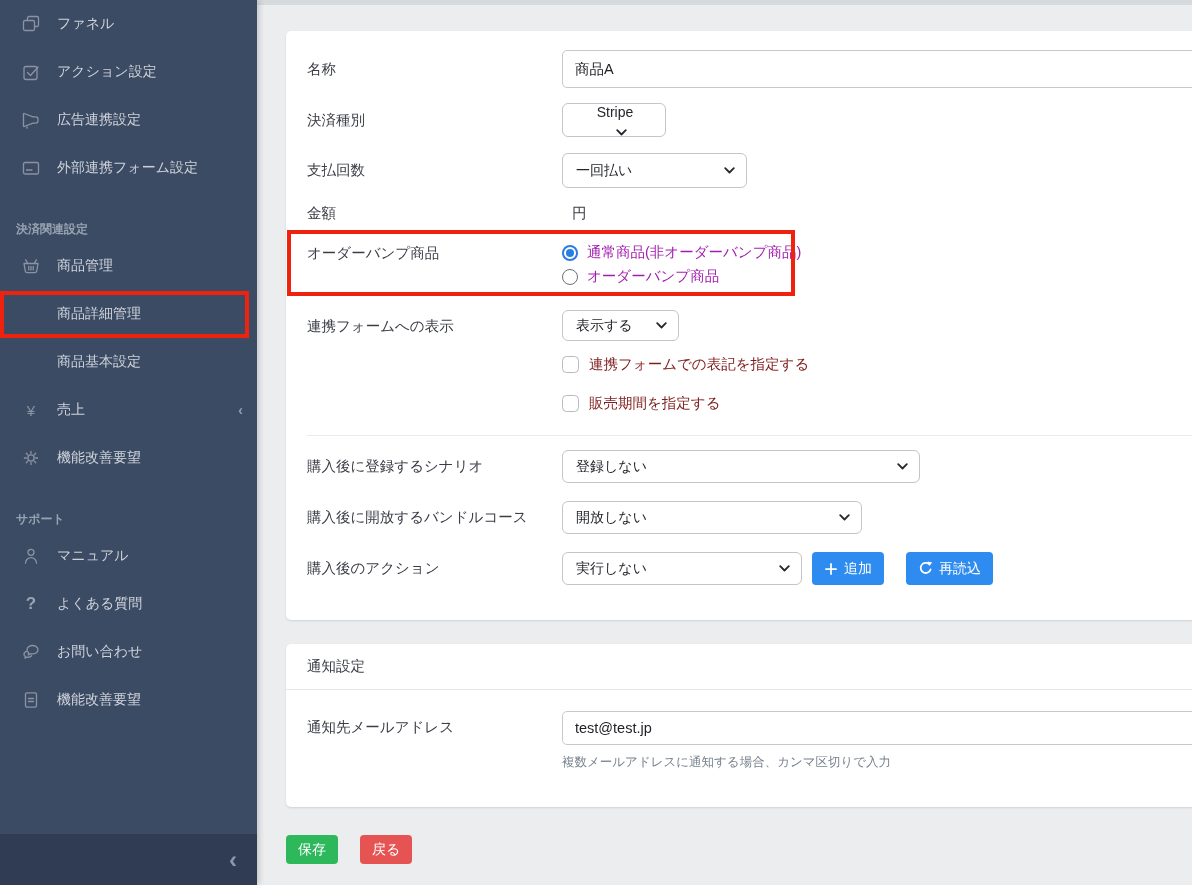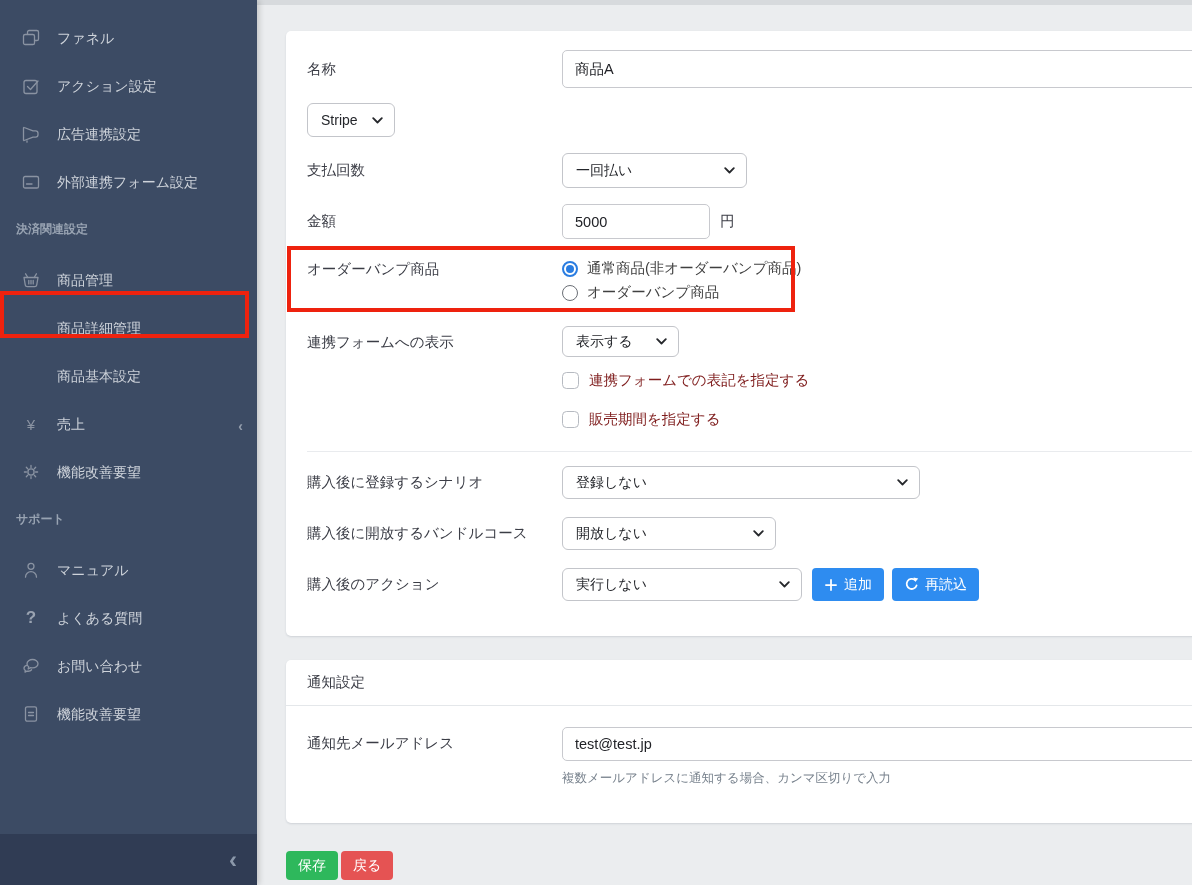--- a/index.html
+++ b/index.html
@@ -10,21 +10,21 @@
     font-family:"Liberation Sans","DejaVu Sans",sans-serif;
     color:#3b3d46;
   }
   
   .sidebar {
     position:absolute; left:0; top:0; width:257px; height:885px;
     background:#3c4b64; z-index:5;
     box-shadow:2px 0 6px rgba(0,0,0,.18);
   }
   .nav-item {
-    height:48px; display:flex; align-items:flex-end;
+    height:48px; display:flex; align-items:center;
     padding:0 14px 0 21px; color:#ced3da; font-size:14px; cursor:pointer;
     position:relative; white-space:nowrap;
   }
   .nav-icon {
     width:20px; height:20px; margin-right:16px; flex:none;
     display:flex; align-items:center; justify-content:center;
     color:#8a93a2; font-size:15px;
   }
   .nav-icon svg { stroke:#8a93a2; fill:none; stroke-width:1.3; stroke-linecap:round; stroke-linejoin:round; }
   .glyph-icon { font-weight:700; color:#9aa3b1; }
@@ -74,21 +74,21 @@
   
   .radio-line { display:flex; align-items:center; height:23px; }
   .radio {
     width:16px; height:16px; border-radius:50%; flex:none; margin-right:9px;
     border:1.5px solid #6b6f76; background:#fff; position:relative; cursor:pointer;
   }
   .radio.sel-on { border:2px solid #2a7de1; }
   .radio.sel-on::after {
     content:""; position:absolute; inset:2px; border-radius:50%; background:#2a7de1;
   }
-  .radio-label { font-size:14.5px; color:#404040; }
+  .radio-label { font-size:14.5px; color:#a21caf; }
   .cb-line { display:flex; align-items:center; }
   .checkbox {
     width:17px; height:17px; border:1.5px solid #b6bac1; border-radius:4.5px;
     background:#fff; flex:none; margin-right:10px; cursor:pointer;
   }
   .cb-label { font-size:14.5px; color:#7f1d1d; }
   
   .btn-blue {
     height:33px; border:none; border-radius:4px; background:#2e8cf0; color:#fff;
     font-size:14px; display:inline-flex; align-items:center; gap:6px;
@@ -96,21 +96,21 @@
   }
   
   .card2 { margin-top:24px; }
   .card2-header {
     height:46px; display:flex; align-items:center; padding:0 21px;
     font-size:14.5px; color:#3b3d46; border-bottom:1px solid #e4e7ea;
   }
   .card2-body { padding:21px 21px 36px 21px; }
   .hint { font-size:12.5px; color:#78828d; margin-top:9px; }
   
-  .bottom-actions { margin:28px 0 0 29px; display:flex; gap:3px; }
+  .bottom-actions { margin:28px 0 0 29px; display:flex; gap:22px; }
   .btn-save, .btn-back {
     height:29px; padding:0 12px; border:none; border-radius:4px; color:#fff;
     font-size:14px; cursor:pointer; font-family:inherit; display:inline-flex; align-items:center;
   }
   .btn-save { background:#2eb85c; }
   .btn-back { background:#e55353; }
   .ctrl-col { display:flex; flex-direction:column; }
 </style>
 </head>
 <body>
@@ -245,41 +245,41 @@
   <div class="top-strip"></div>
 
   <section class="card card1">
 
     <div class="frow" style="margin-bottom:15px;">
       <div class="flabel">名称</div>
       <input class="tinput" style="width: 700px;" type="text" value="商品A">
     </div>
 
     <div class="frow" style="margin-bottom:16px;">
-      <div class="sel" style="width:88px;height:34px;">
+      <div class="flabel">決済種別</div>
+      <div class="sel" style="width:104px;height:34px;flex-direction:column;">
         <span>Stripe</span>
         <svg width="11" height="7" viewBox="0 0 11 7">
             <path d="M1.2 1.2 5.5 5.5 9.8 1.2" fill="none" stroke="#26282c" stroke-width="1.8" stroke-linecap="round" stroke-linejoin="round"></path>
           </svg>
       </div>
     </div>
 
     <div class="frow" style="margin-bottom:16px;">
       <div class="flabel">支払回数</div>
       <div class="sel" style="width:185px;height:35px;gap:48px;">
         <span>一回払い</span>
         <svg width="11" height="7" viewBox="0 0 11 7">
             <path d="M1.2 1.2 5.5 5.5 9.8 1.2" fill="none" stroke="#26282c" stroke-width="1.8" stroke-linecap="round" stroke-linejoin="round"></path>
           </svg>
       </div>
     </div>
 
     <div class="frow" style="margin-bottom:14px;">
       <div class="flabel">金額</div>
-      <input class="tinput small" style="width: 148px;" type="text" value="5000">
       <span class="unit">円</span>
     </div>
 
     <div class="frow top" style="margin-bottom:22px; position:relative; padding-top:4px;">
       <span class="annotation" style="left:-20px; top:-7px; width:508px; height:66px;"></span>
       <div class="flabel" style="padding-top:3px;">オーダーバンプ商品</div>
       <div class="ctrl-col" style="gap:1px;">
         <div class="radio-line">
           <span class="radio sel-on"></span>
           <span class="radio-label">通常商品(非オーダーバンプ商品)</span>
@@ -318,21 +318,21 @@
       <div class="sel" style="width:358px;">
         <span>登録しない</span>
         <svg width="11" height="7" viewBox="0 0 11 7">
             <path d="M1.2 1.2 5.5 5.5 9.8 1.2" fill="none" stroke="#26282c" stroke-width="1.8" stroke-linecap="round" stroke-linejoin="round"></path>
           </svg>
       </div>
     </div>
 
     <div class="frow" style="margin-bottom:18px;">
       <div class="flabel">購入後に開放するバンドルコース</div>
-      <div class="sel" style="width:214px;">
+      <div class="sel" style="width:300px;">
         <span>開放しない</span>
         <svg width="11" height="7" viewBox="0 0 11 7">
             <path d="M1.2 1.2 5.5 5.5 9.8 1.2" fill="none" stroke="#26282c" stroke-width="1.8" stroke-linecap="round" stroke-linejoin="round"></path>
           </svg>
       </div>
     </div>
 
     <div class="frow">
       <div class="flabel">購入後のアクション</div>
       <div class="sel" style="width:240px;gap:8px;">
@@ -340,21 +340,21 @@
         <svg width="11" height="7" viewBox="0 0 11 7">
             <path d="M1.2 1.2 5.5 5.5 9.8 1.2" fill="none" stroke="#26282c" stroke-width="1.8" stroke-linecap="round" stroke-linejoin="round"></path>
           </svg>
       </div>
       <button class="btn-blue" style="margin-left:10px;">
         <svg width="14" height="14" viewBox="0 0 16 16">
             <path d="M8 2.2v11.6 M2.2 8h11.6" stroke="#fff" stroke-width="2" stroke-linecap="round"></path>
           </svg>
         <span>追加</span>
       </button>
-      <button class="btn-blue" style="margin-left:8px;">
+      <button class="btn-blue" style="margin-left:22px;">
         <svg width="15" height="15" viewBox="0 0 16 16">
           <path d="M13.4 9A5.4 5.4 0 1 1 11.8 3.3" stroke="#fff" stroke-width="1.9" fill="none" stroke-linecap="round"></path>
           <path d="M10.2 0.4 15.2 1.5 12 5.2z" fill="#fff"></path>
         </svg>
         <span>再読込</span>
       </button>
     </div>
   </section>
 
   <section class="card card2">

